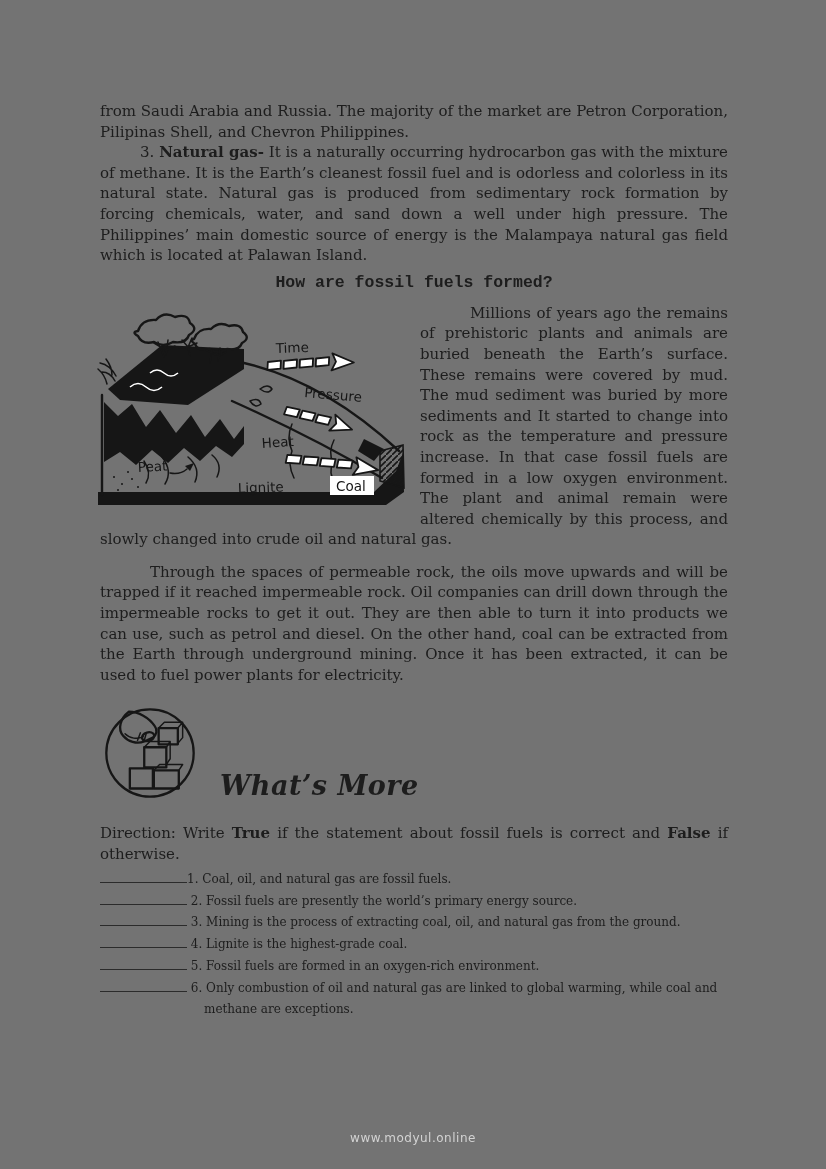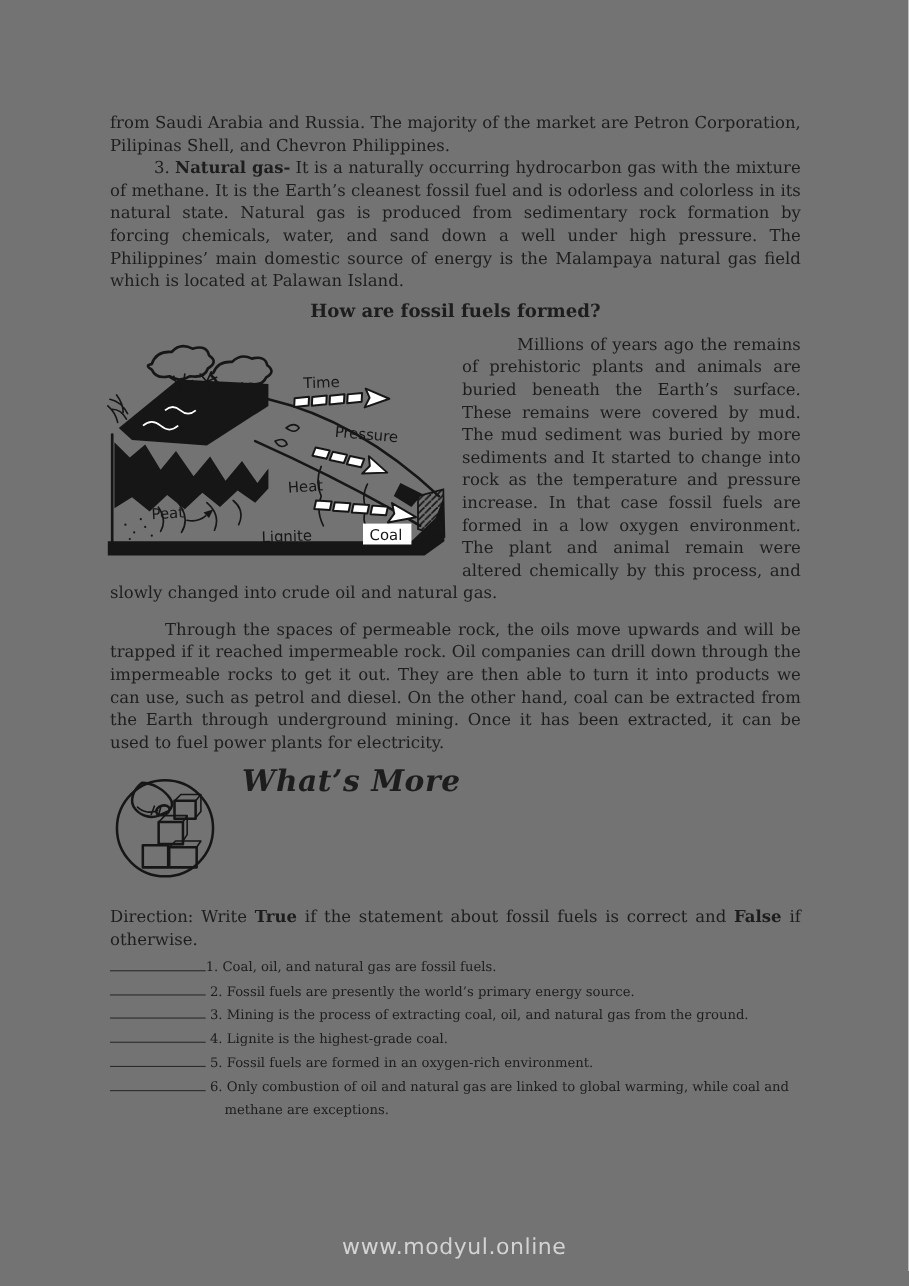--- a/index.html
+++ b/index.html
@@ -8,41 +8,41 @@
     font-family:"DejaVu Serif","Liberation Serif",serif;
     color:#1d1d1d; box-sizing:border-box;
     padding:101px 98px 0 100px; overflow:hidden;
   }
   p.body { font-size:15px; line-height:20.6px; text-align:justify; margin:0; }
   .indent-40 { text-indent:40px; }
   .indent-50 { text-indent:50px; }
   .bold { font-weight:bold; }
   h3.section-heading {
     font-size:16.5px; font-weight:bold; text-align:center;
-    margin:6px 0 10px 0; line-height:21px;
+    margin:6px 0 10px 0; line-height:21px;font-family:Liberation Mono, monospace;
   }
   .figure-block { margin-top:2px; }
   .figure-block svg.diagram { float:left; width:316px; height:206px; margin:2px 12px 2px -8px; }
   .figure-block::after { content:""; display:block; clear:both; }
   p.after-figure { margin-top:12px; }
-  .whats-more-row { display:flex; align-items:flex-start; gap:22px; margin:20px 0 0 2px; height:96px; }
+  .whats-more-row { display:flex; align-items:flex-end; gap:22px; margin:20px 0 0 2px; height:96px; }
   .whats-more-row svg.badge { width:96px; height:96px; flex:0 0 auto; }
   .whats-more-title {
     font-family:"DejaVu Serif","Liberation Serif",serif;
     font-size:27px; font-weight:bold; font-style:italic; letter-spacing:0.5px;
     margin-top:-10px;
   }
   p.direction { margin-top:22px; }
   .tf-list { margin-top:3px; }
   .tf-item { font-size:12px; line-height:20.9px; padding-left:104px; text-indent:-104px; text-align:left; }
   .blank { display:inline-block; width:87px; height:14px; border-bottom:1.4px solid #2b2b2b; vertical-align:baseline; }
   .footer-watermark {
     position:absolute; left:0; right:0; bottom:24px; text-align:center;
     font-family:"DejaVu Sans","Liberation Sans",sans-serif;
-    font-size:20px; color:#d3d3d3; letter-spacing:0.5px;
+    font-size:12px; color:#d3d3d3; letter-spacing:0.5px;
   }
   svg .ink { stroke:#161616; fill:none; stroke-width:2.4; stroke-linecap:round; stroke-linejoin:round; }
   svg .ink-thin { stroke:#161616; fill:none; stroke-width:1.5; stroke-linecap:round; stroke-linejoin:round; }
   svg .fill-ink { fill:#161616; stroke:none; }
   svg .seg { stroke:#161616; fill:#ffffff; stroke-width:1.8; stroke-linejoin:round; }
   svg text.hand-label { font-family:"DejaVu Sans","Liberation Sans",sans-serif; font-size:13.5px; fill:#161616; }
 </style>
 </head>
 <body>
 

